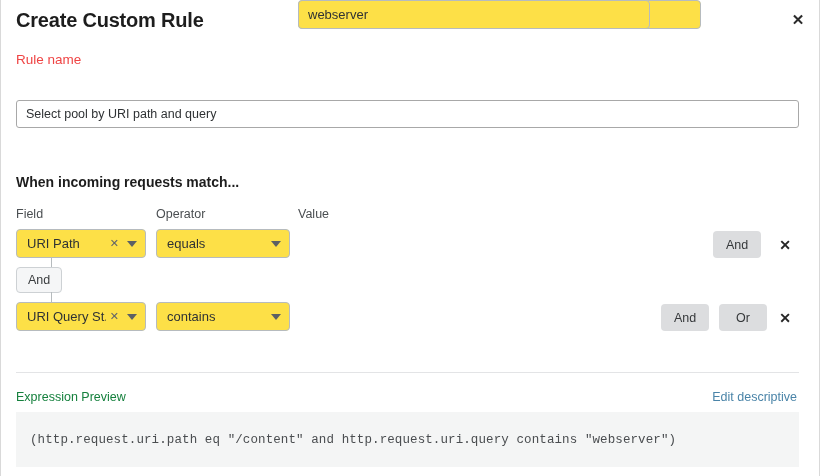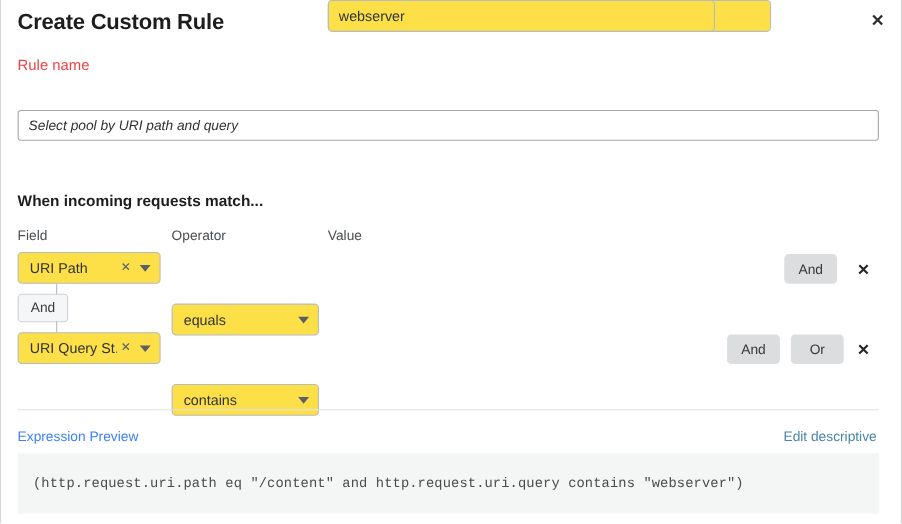--- a/index.html
+++ b/index.html
@@ -76,21 +76,20 @@
     height: 28px;
     box-sizing: border-box;
     border: 1px solid #a8a8a8;
     border-radius: 3px;
     background: #fff;
     font-family: "Liberation Sans", sans-serif;
     font-size: 12.5px;
     color: #2f3234;
     padding: 0 9px;
     outline: none;
-    font-style: italic;
   }
 
   
   .match-heading {
     position: absolute;
     left: 15px;
     top: 174px;
     font-size: 14px;
     font-weight: bold;
     color: #1d1d1d;
@@ -151,21 +150,21 @@
     flex: 1 1 auto;
     white-space: nowrap;
     overflow: hidden;
   }
 
   
   .r1 { top: 229px; }
   .r2 { top: 302px; }
 
   .f-field     { left: 15px;  width: 130px; }
-  .f-operator  { left: 155px; width: 134px; margin-top: 47px; }
+  .f-operator  { left: 155px; width: 134px; }
   .v1          { left: 297px; width: 403px; }
   .v2          { left: 297px; width: 352px; }
 
   
   .logic-btn {
     position: absolute;
     box-sizing: border-box;
     height: 27px;
     min-width: 48px;
     border: none;
@@ -240,21 +239,21 @@
     height: 1px;
     background: #e3e4e6;
   }
 
   
   .expr-label {
     position: absolute;
     left: 15px;
     top: 390px;
     font-size: 12.5px;
-    color: #3b82f6;
+    color: #15803d;
   }
   .edit-expr-link {
     position: absolute;
     right: 22px;
     top: 390px;
     font-size: 12.5px;
     color: #4a84a8;
     text-decoration: none;
     cursor: pointer;
   }

